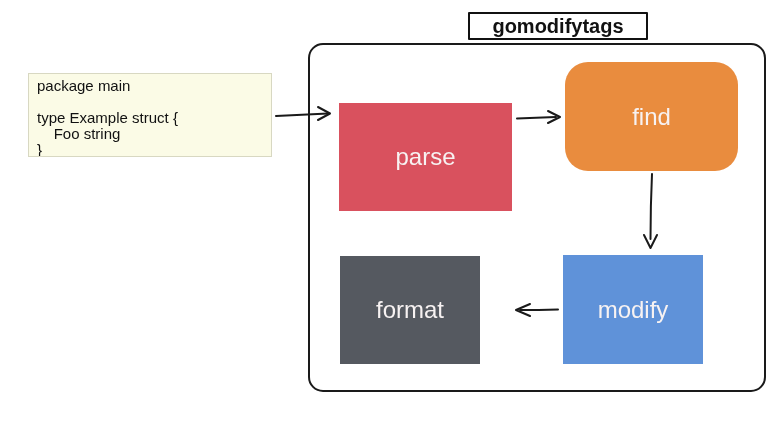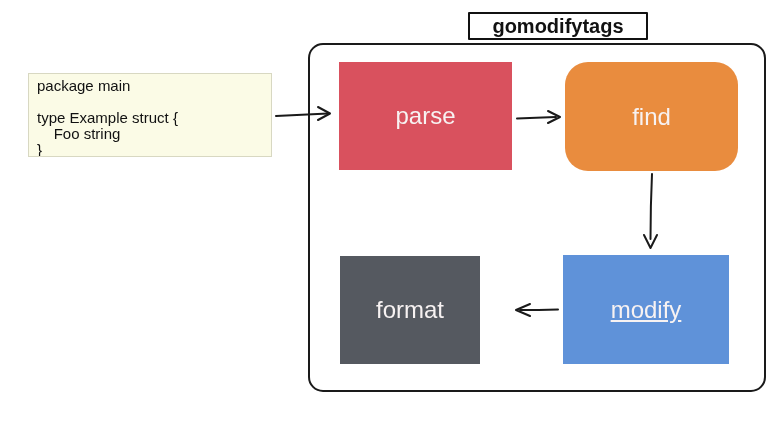--- a/index.html
+++ b/index.html
@@ -72,21 +72,21 @@
     display: flex;
     align-items: center;
     justify-content: center;
     color: #f7f2f2;
     font-size: 24px;
     z-index: 2;
   }
   .node-parse  { left: 339px; top: 62px;  width: 173px; height: 108px; background: #d9515e; }
   .node-find   { left: 565px; top: 62px;  width: 173px; height: 109px; background: #e98c3e; }
   .node-format { left: 340px; top: 256px; width: 140px; height: 108px; background: #555960; }
-  .node-modify { left: 563px; top: 255px; width: 166px; height: 109px; background: #5f92d9; text-decoration: underline; }
+  .node-modify { left: 563px; top: 255px; width: 140px; height: 109px; background: #5f92d9; }
   
   .arrow {
     position: absolute;
     z-index: 4;
   }
   .arrow path, .arrow polyline {
     fill: none;
     stroke: #1a1a1a;
     stroke-width: 2;
     stroke-linecap: round;
@@ -105,21 +105,21 @@
   <pre class="code-box">package main
 
 type Example struct {
     Foo string
 }</pre>
 
   <div class="container-box"></div>
 
   <div class="title-badge">gomodifytags</div>
 
-  <div class="node node-parse" style="background-color: rgb(217, 81, 94);">
+  <div class="node node-parse" style="background-color: rgb(217, 81, 94); margin-top: 41px;">
     <span>parse</span>
   </div>
 
   <div class="node node-find" style="background-color: rgb(233, 140, 62); border-radius: 23px;">
     <span>find</span>
   </div>
 
   <div class="node node-format" style="background-color: rgb(85, 89, 96);">
     <span>format</span>
   </div>

